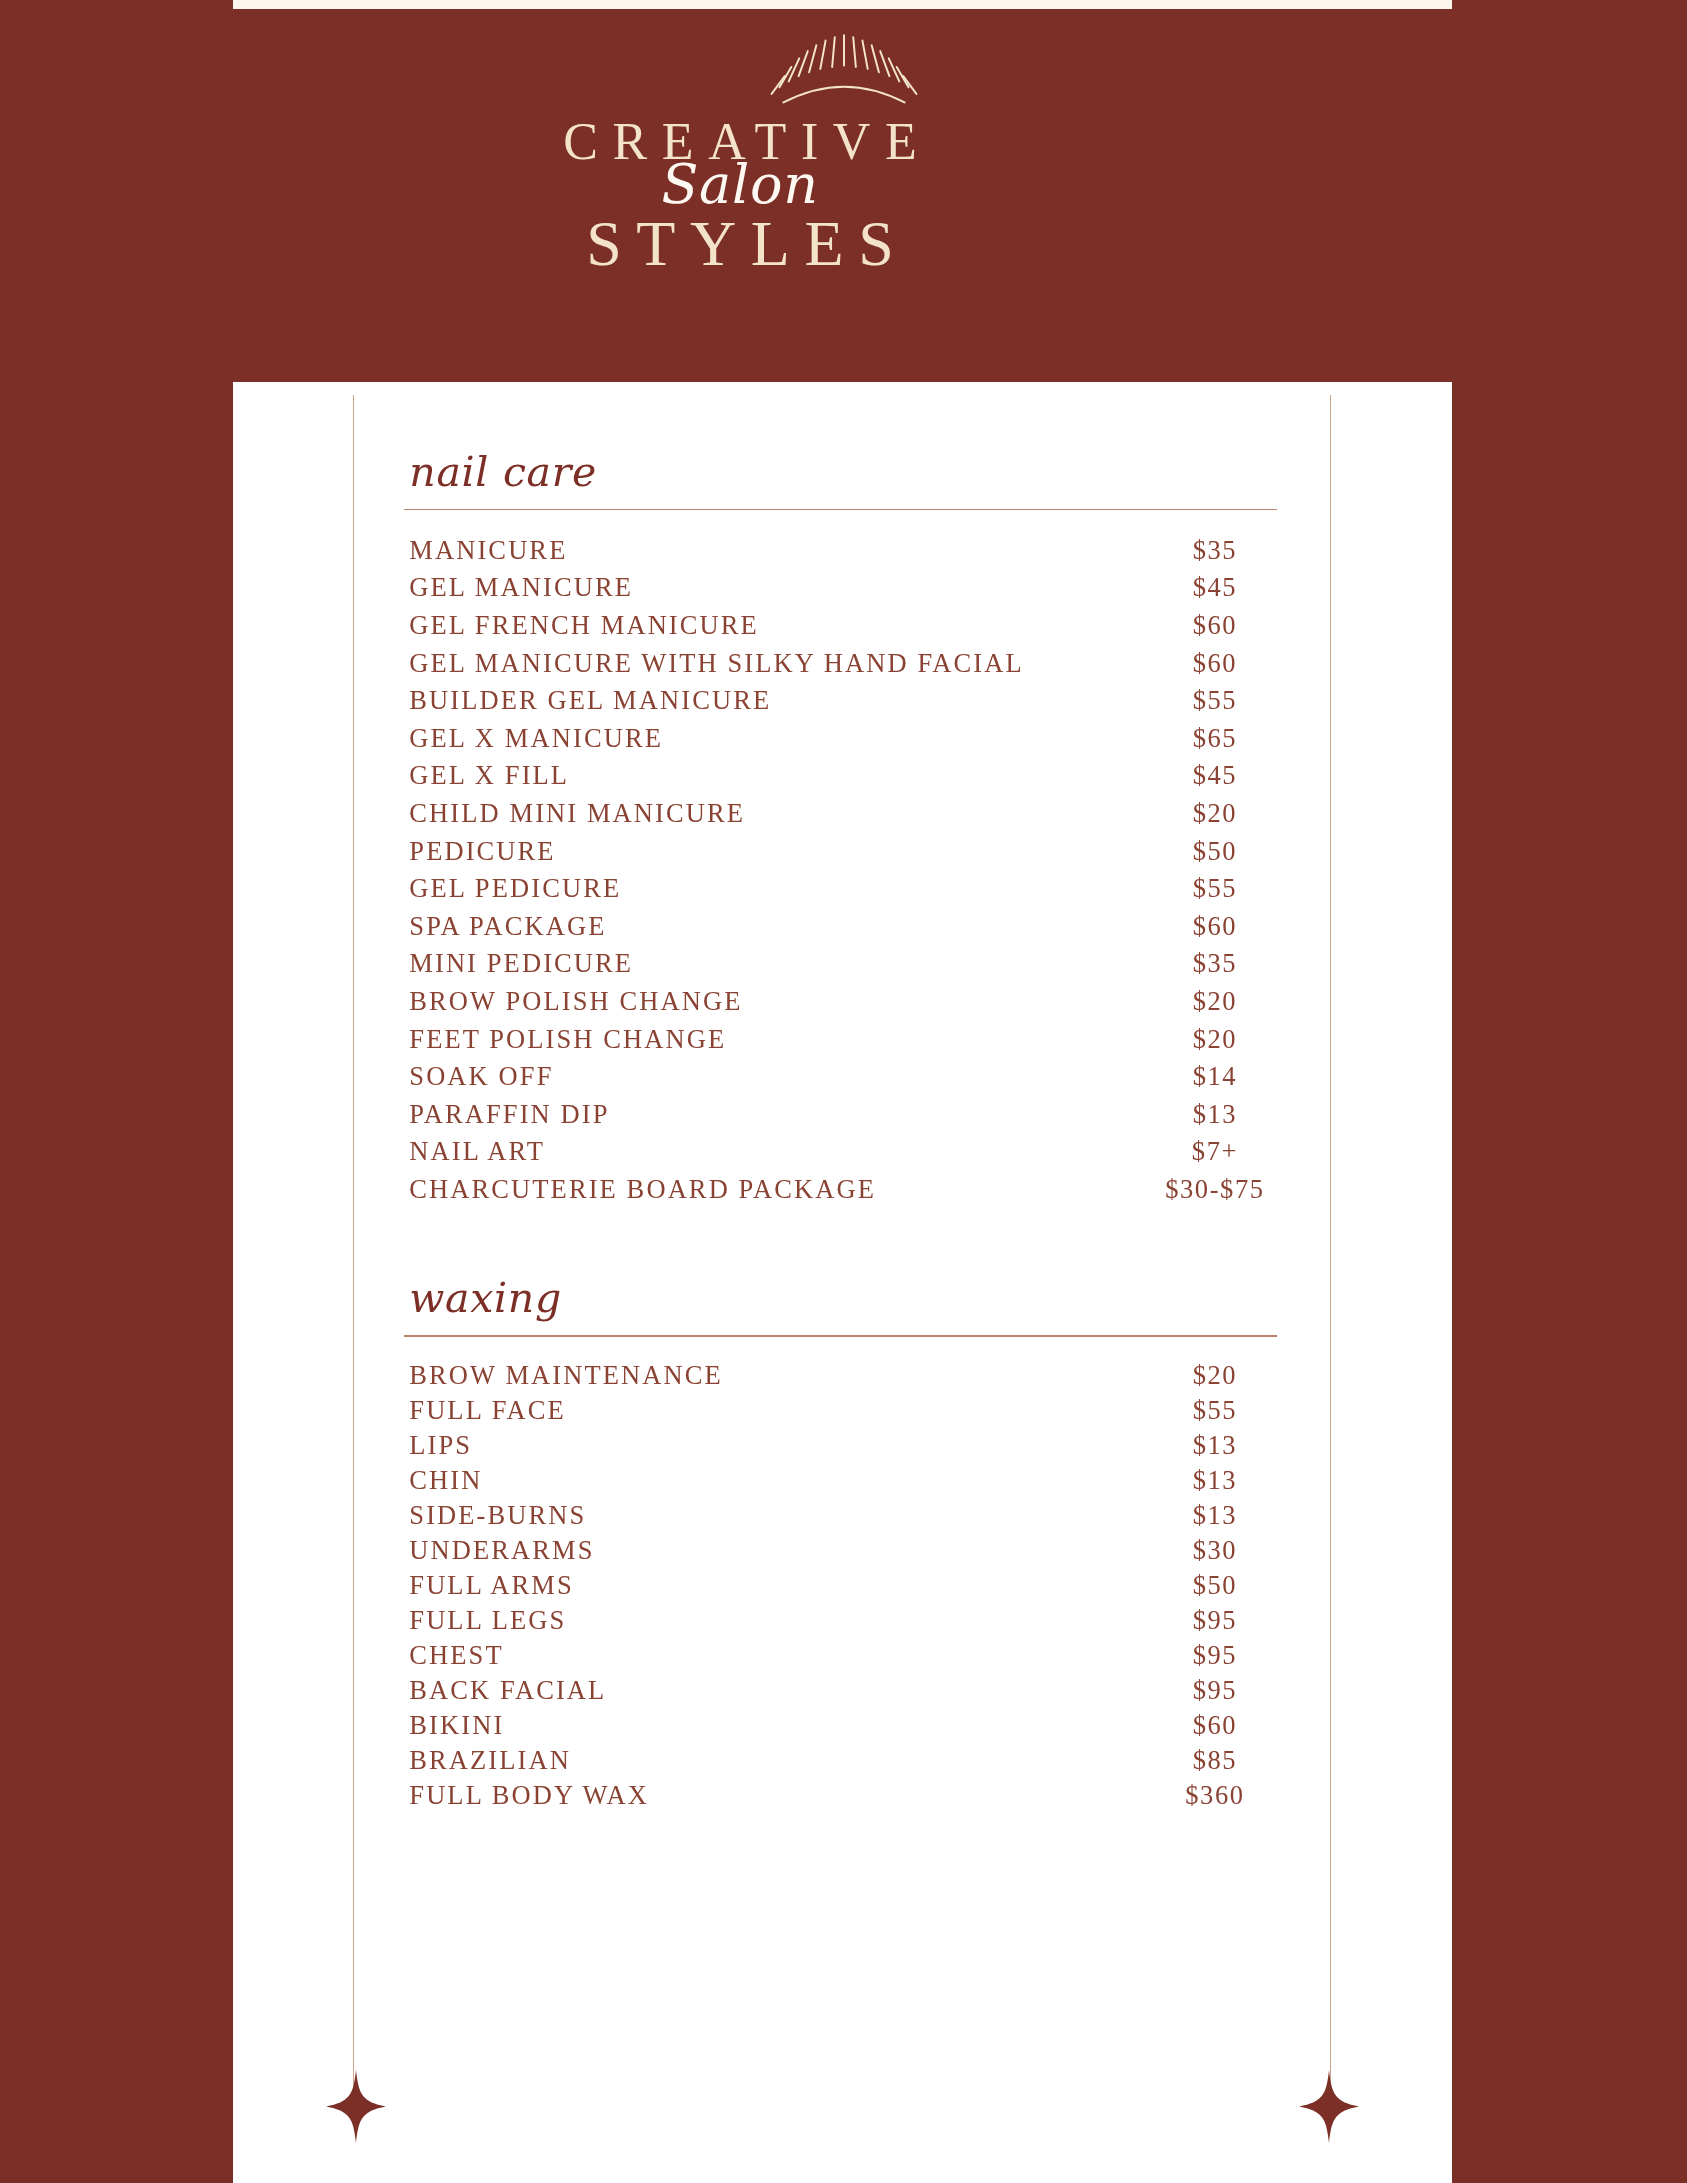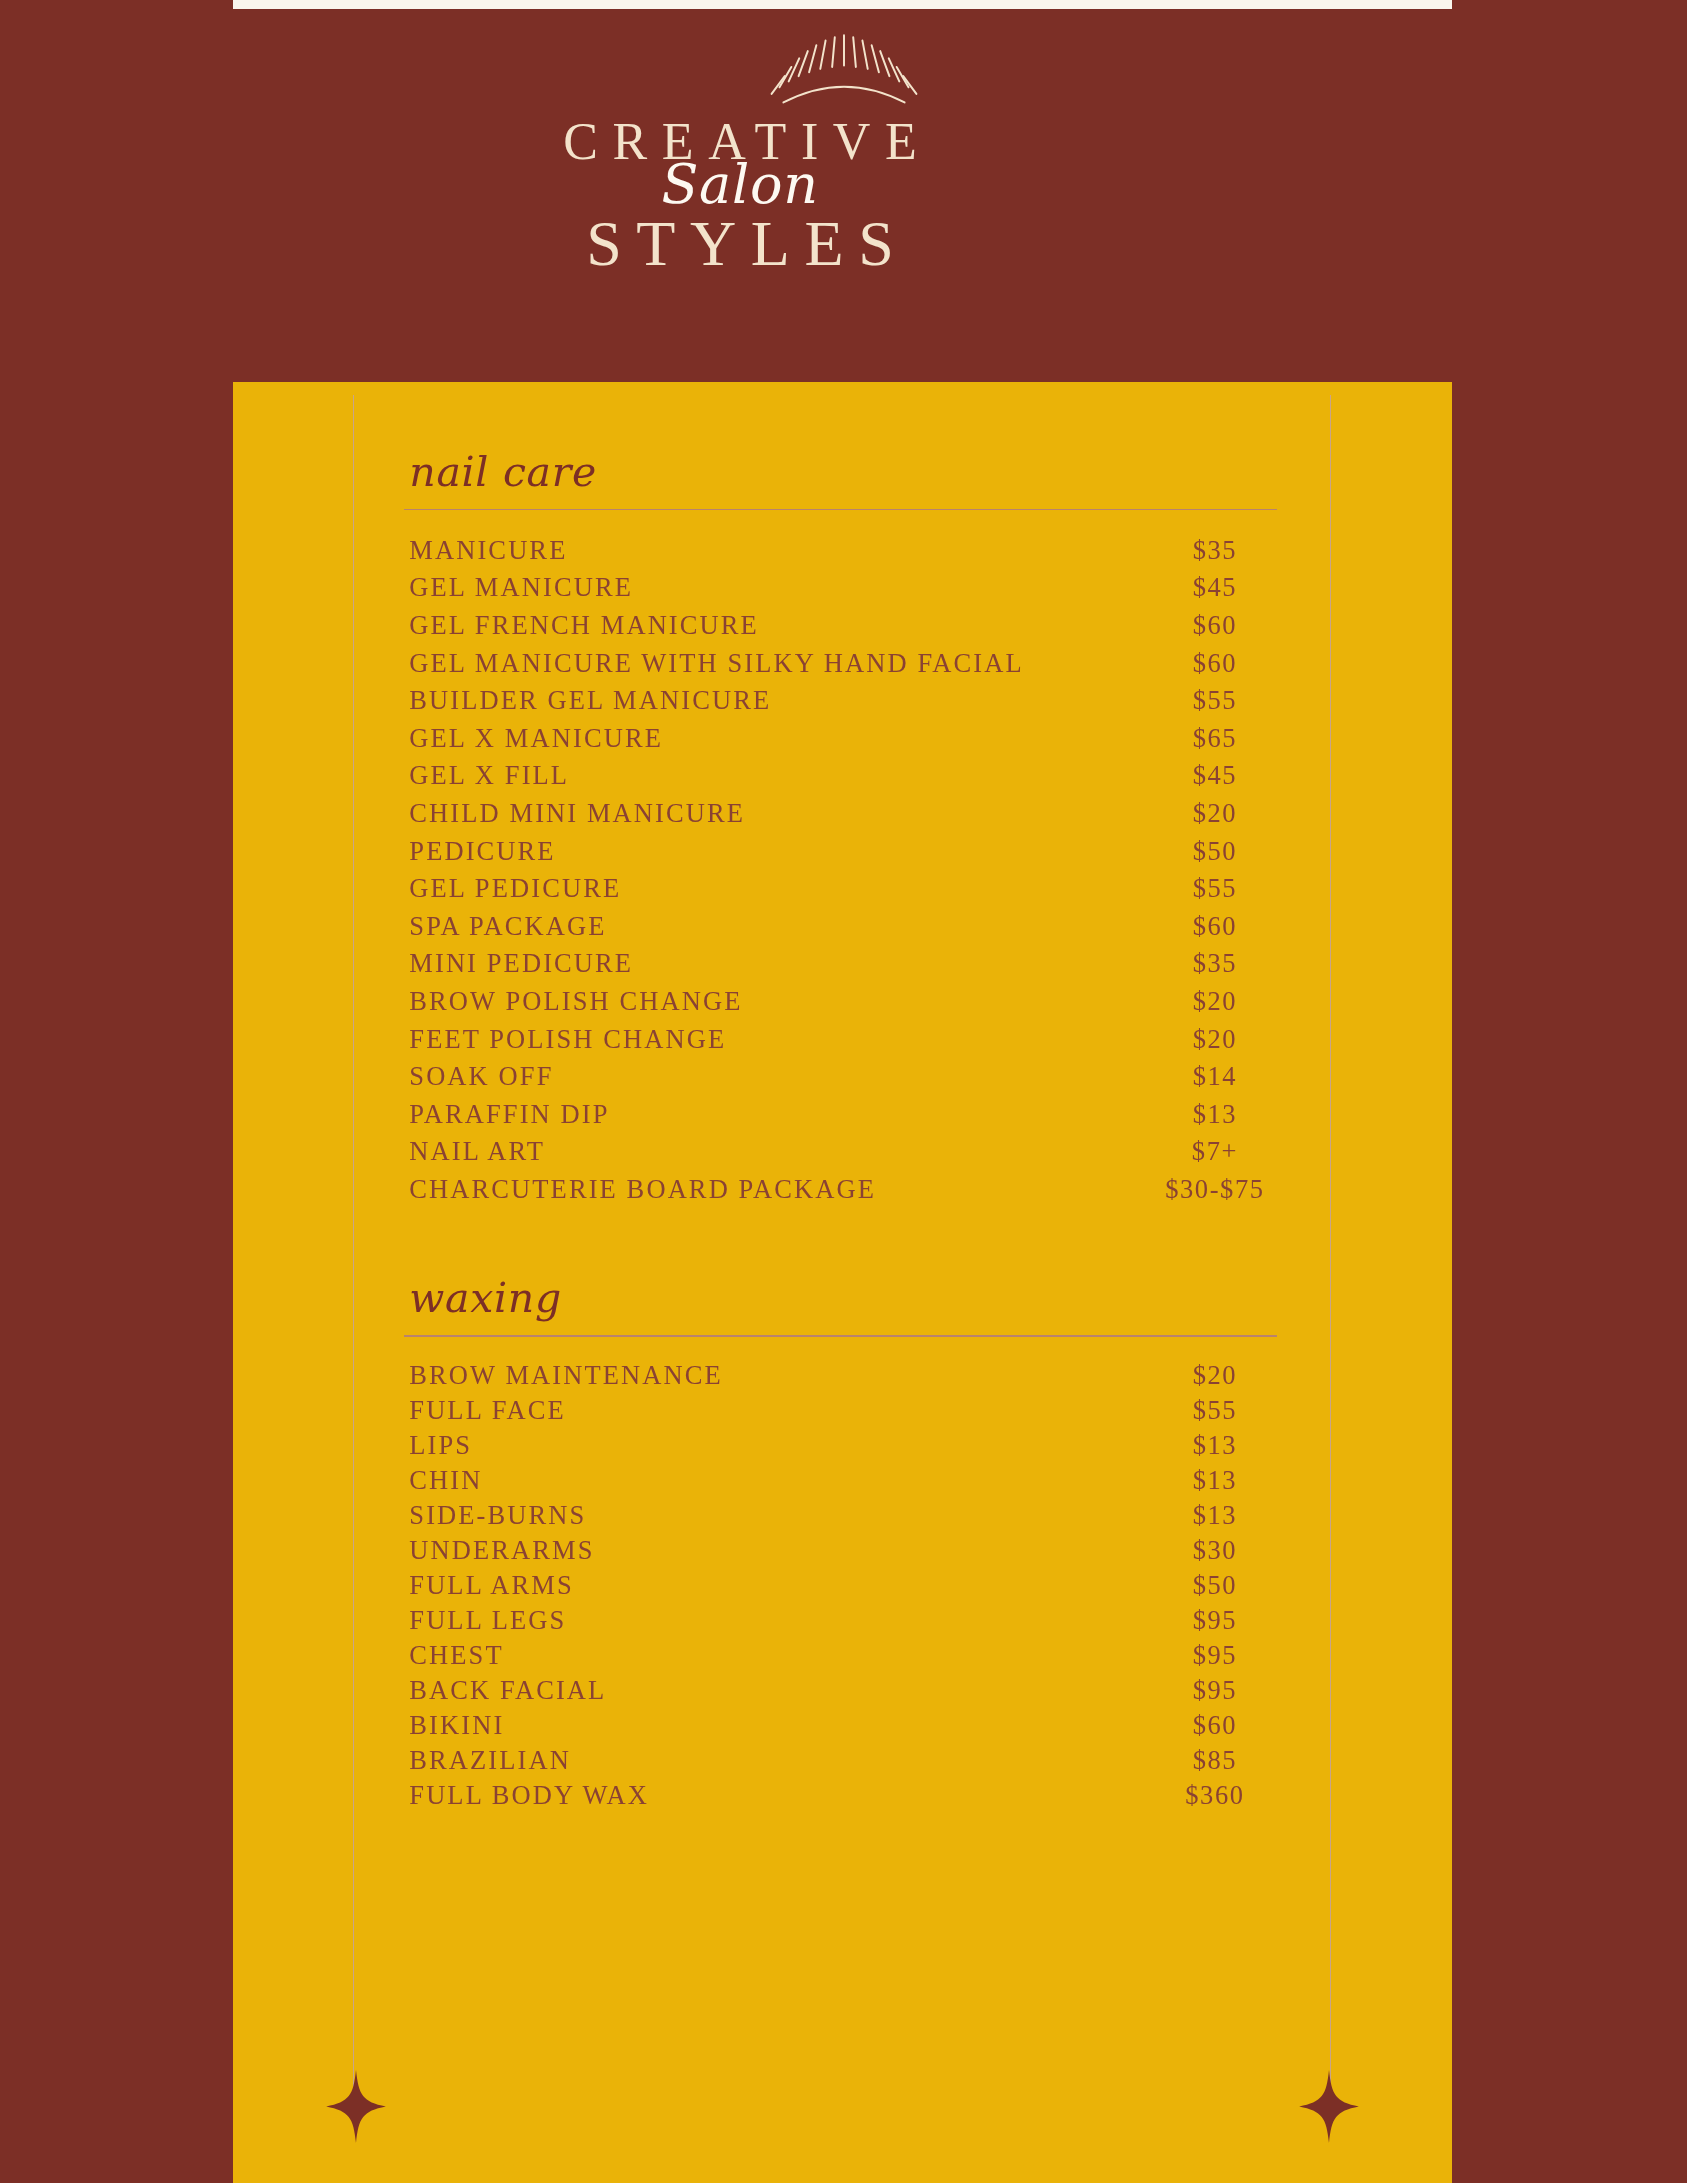--- a/index.html
+++ b/index.html
@@ -74,21 +74,21 @@
     margin-top: -9.3px;
   }
 
   
   .card {
     position: absolute;
     left: 233px;
     top: 382px;
     width: 1219px;
     height: 1801px;
-    background: #eab308;
+    background: #ffffff;
   }
   .rule-left,
   .rule-right {
     position: absolute;
     top: 13.2px;
     width: 1.3px;
     height: 1694px;
     background: #c9a489;
   }
   .rule-left { left: 120px; }

